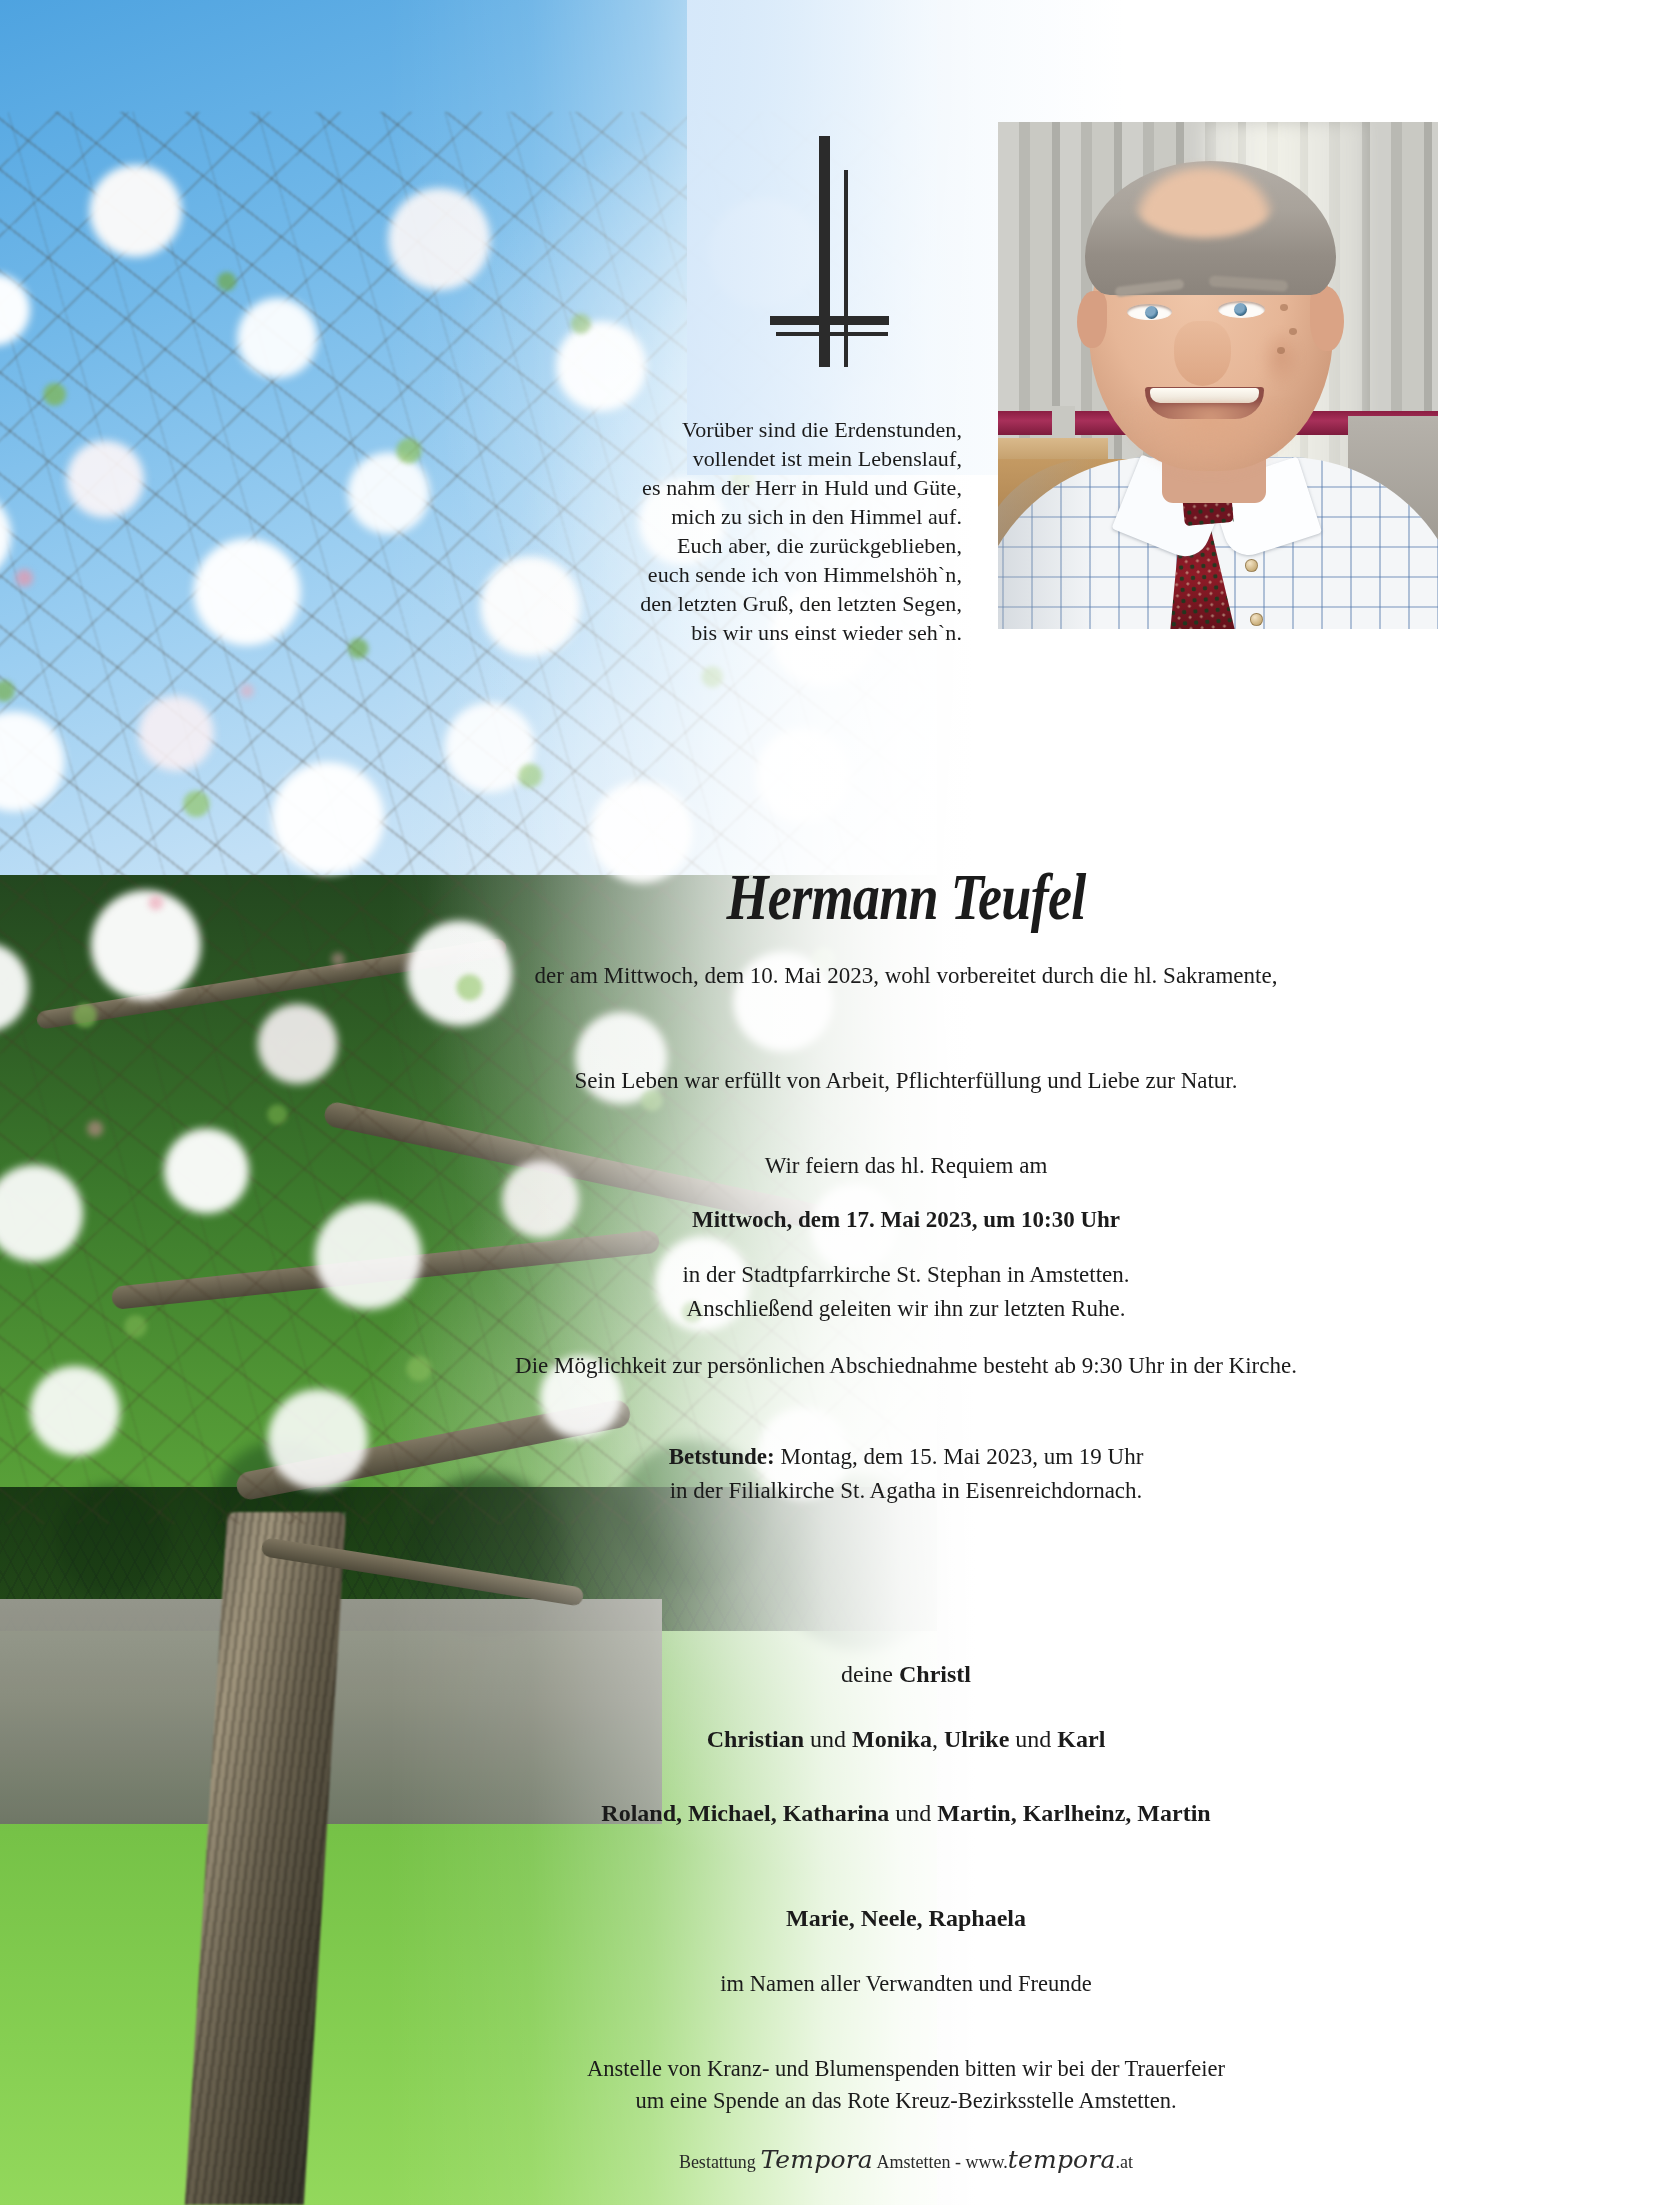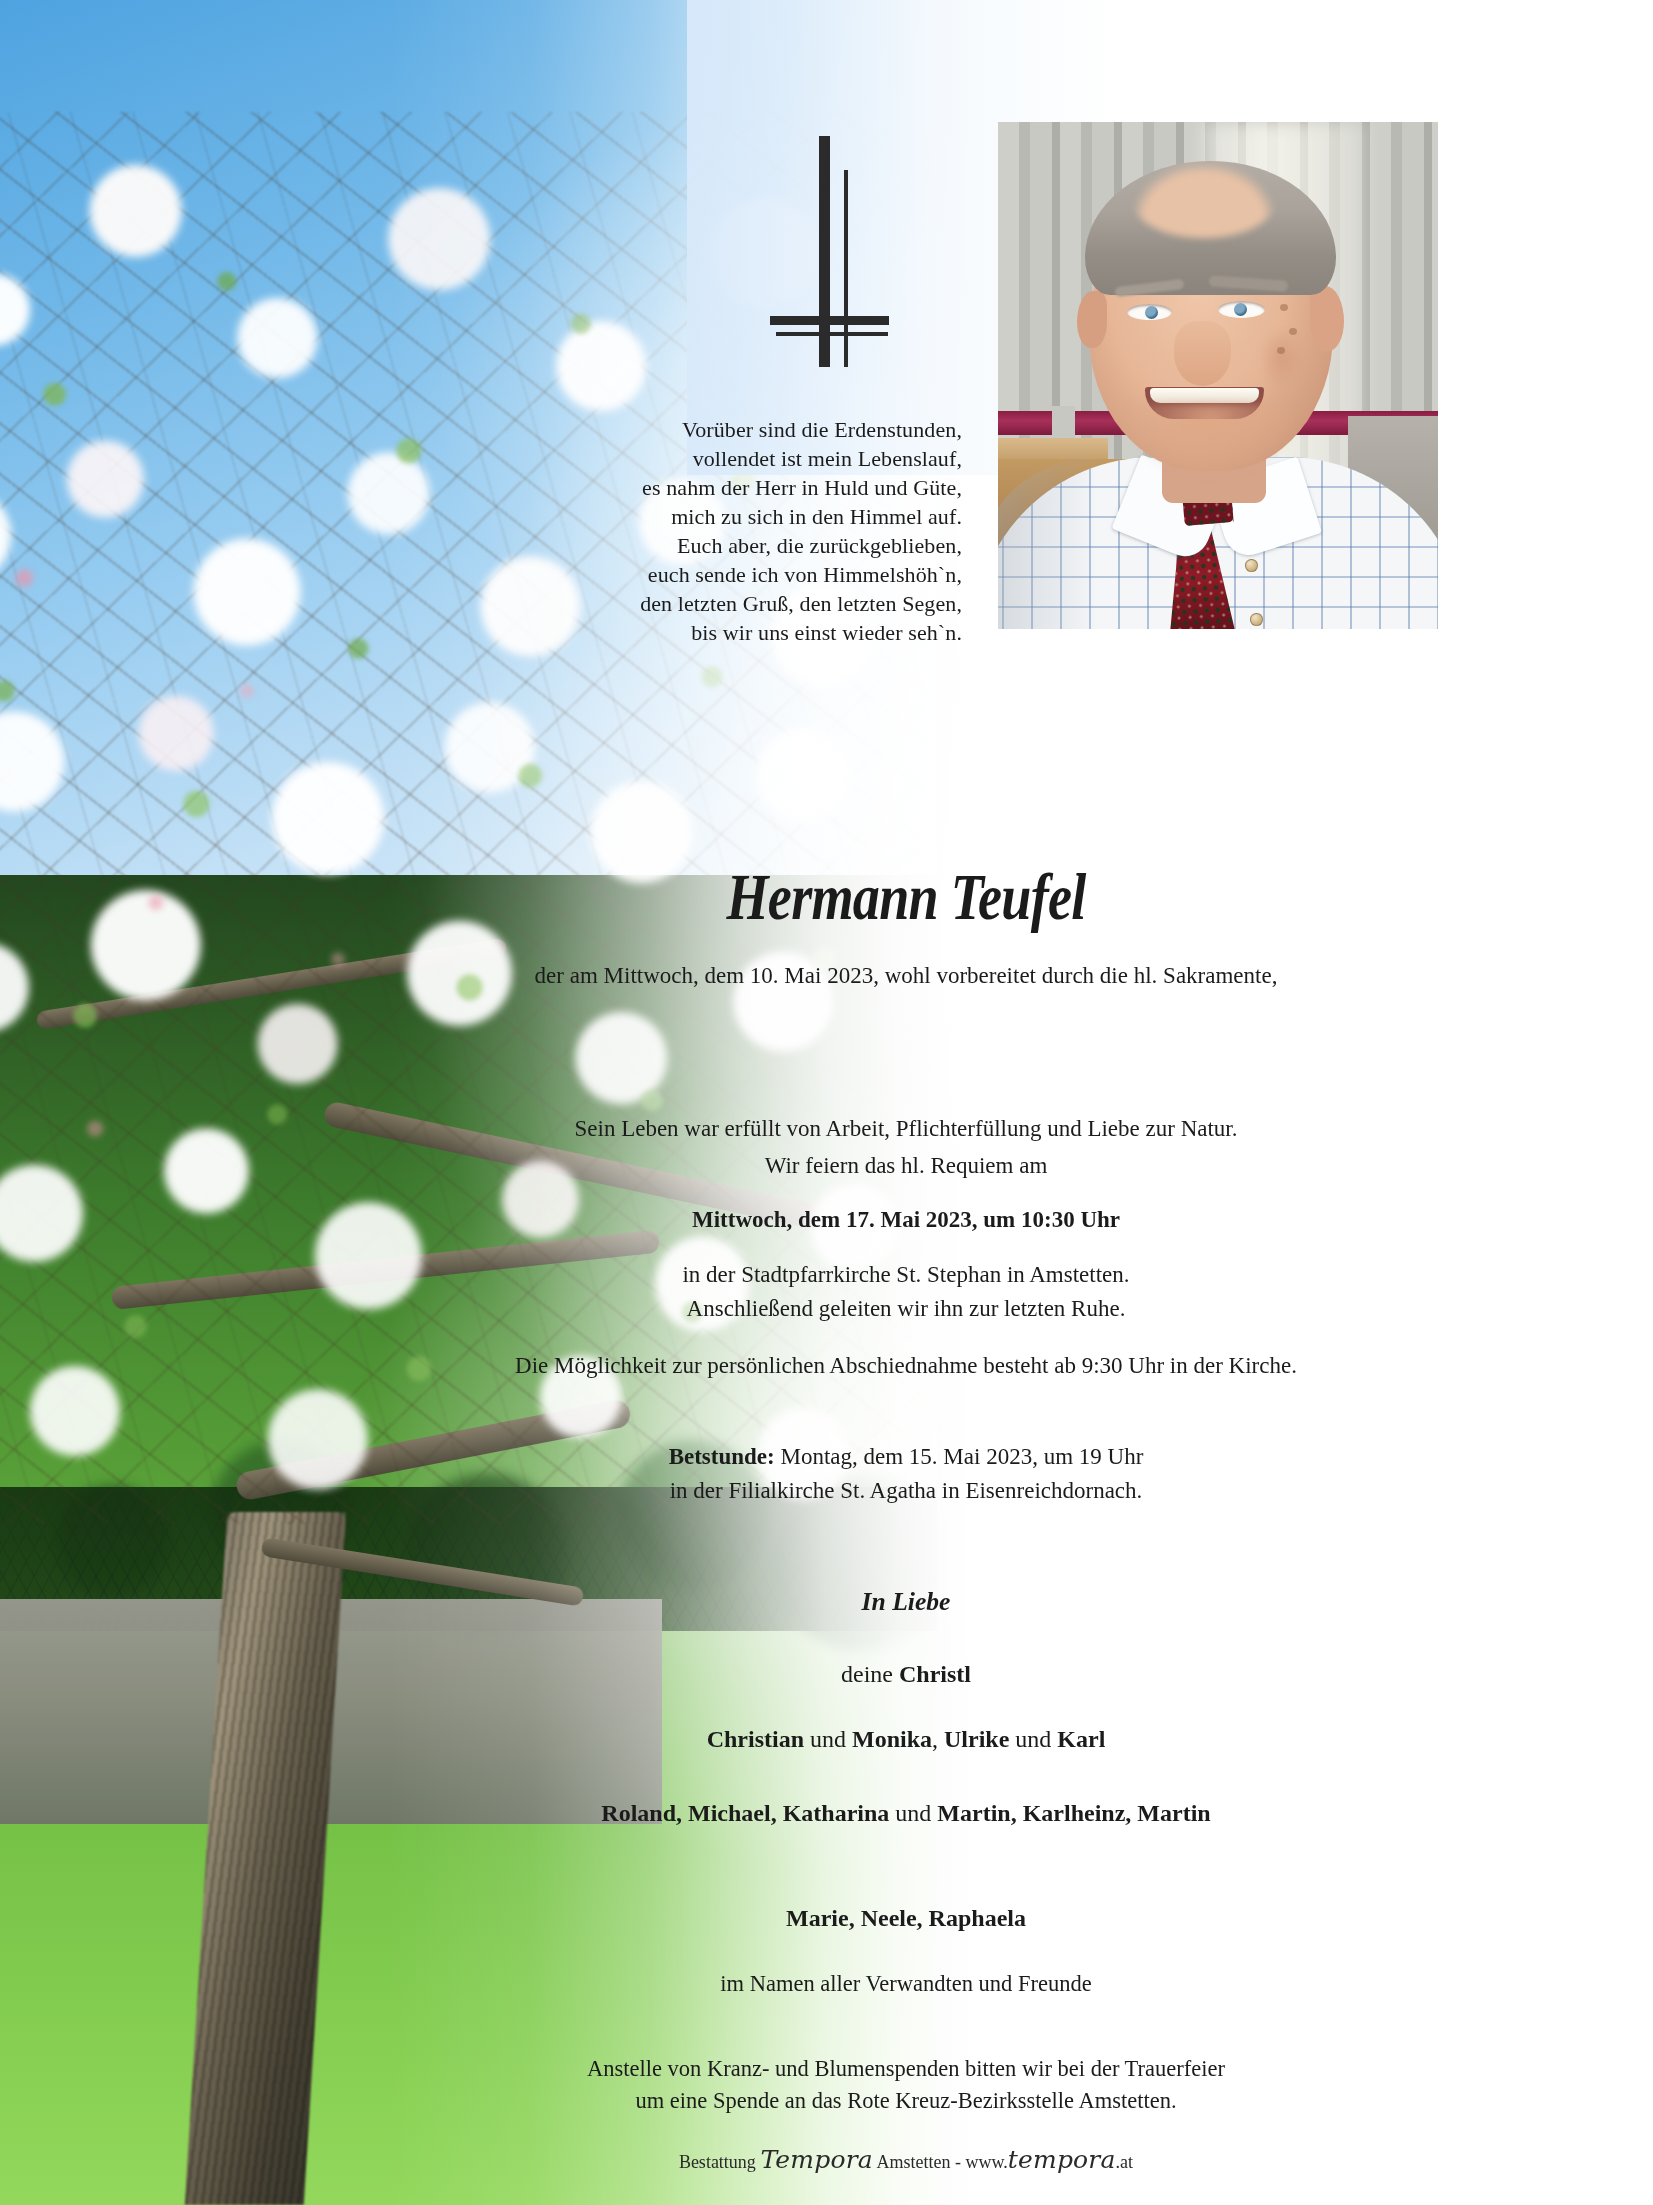--- a/index.html
+++ b/index.html
@@ -497,39 +497,38 @@
       <div>bis wir uns einst wieder seh`n.</div>
     </div>
 
 
     <div class="tcenter name" style="top:862px;">Hermann Teufel</div>
 
     <div class="tcenter body-t" style="top:959px;">
       <div>der am Mittwoch, dem 10. Mai 2023, wohl vorbereitet durch die hl. Sakramente,</div>
     </div>
 
-    <div class="tcenter body-t" style="top:1064px;margin-top:48px;">Sein Leben war erfüllt von Arbeit, Pflichterfüllung und Liebe zur Natur.</div>
+    <div class="tcenter body-t" style="top:1064px;">Sein Leben war erfüllt von Arbeit, Pflichterfüllung und Liebe zur Natur.</div>
 
     <div class="tcenter body-t" style="top:1149px;">Wir feiern das hl. Requiem am</div>
     <div class="tcenter body-t emph" style="top:1203px;">Mittwoch, dem 17. Mai 2023, um 10:30 Uhr</div>
     <div class="tcenter body-t" style="top:1258px;">
       <div>in der Stadtpfarrkirche St. Stephan in Amstetten.</div>
       <div>Anschließend geleiten wir ihn zur letzten Ruhe.</div>
     </div>
 
     <div class="tcenter body-t" style="top:1349px;">Die Möglichkeit zur persönlichen Abschiednahme besteht ab 9:30 Uhr in der Kirche.</div>
 
     <div class="tcenter body-t" style="top:1440px;">
       <div>
         <span class="emph">Betstunde:</span><span> Montag, dem 15. Mai 2023, um 19 Uhr</span>
       </div>
       <div>in der Filialkirche St. Agatha in Eisenreichdornach.</div>
     </div>
 
-    <div class="tcenter inliebe" style="top:1587px;">In Liebe</div>
 
     <div class="tcenter fam" style="top:1657px;">
       <span>deine </span><b>Christl</b>
     </div>
 
     <div class="tcenter fam" style="top:1722px;" id="children-line"><b>Christian</b><span> und </span><b>Monika</b><span>, </span><b>Ulrike</b><span> und </span><b>Karl</b></div>
 
     <div class="tcenter fam" style="top:1796px;">
       <div id="gc2"><b>Roland, Michael, Katharina</b><span> und </span><b>Martin, Karlheinz, Martin</b></div>
     </div>

